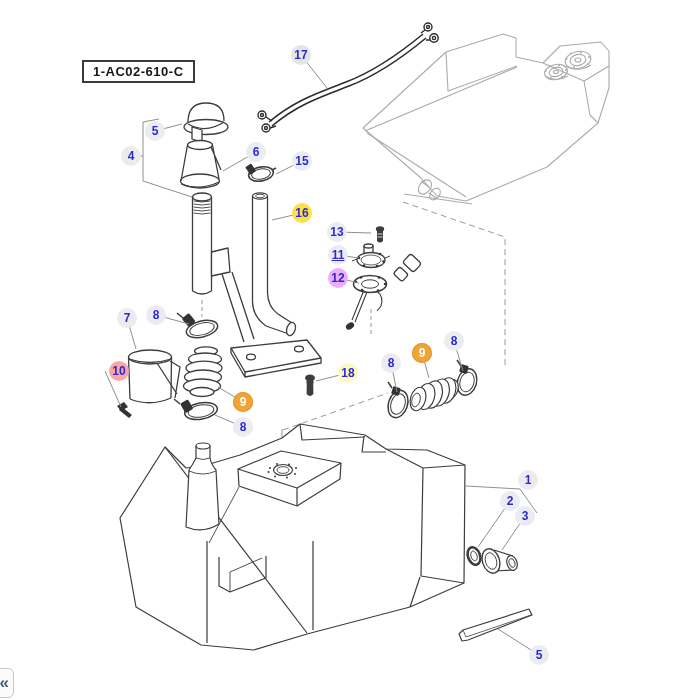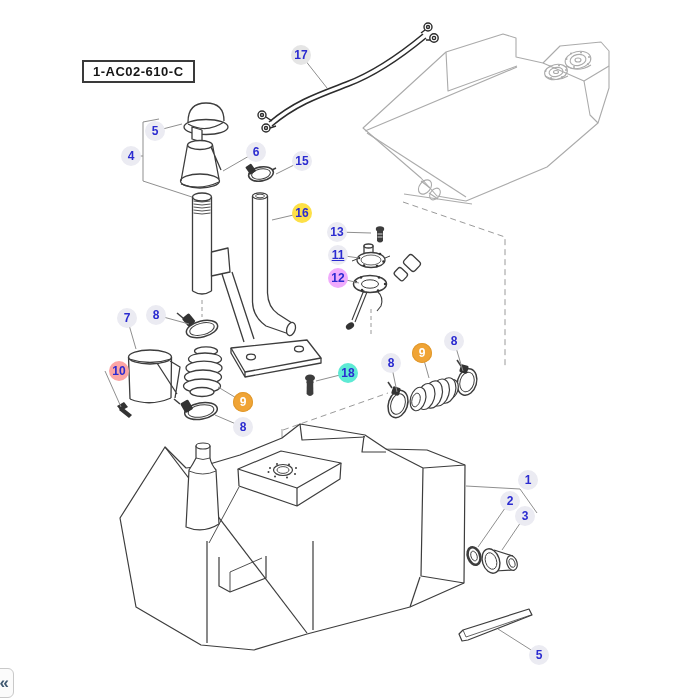--- a/index.html
+++ b/index.html
@@ -327,21 +327,21 @@
       <div class="callout" style="left: 292px; top: 151px; background: rgb(235, 235, 242); color: rgb(43, 43, 208);">15</div>
       <div class="callout" style="left: 292px; top: 203px; background: #fde047; color: rgb(43, 43, 208);">16</div>
       <div class="callout" style="left: 327px; top: 222px; background: rgb(235, 235, 242); color: rgb(43, 43, 208); text-align: center;">13</div>
       <div class="callout" style="left: 328px; top: 245px; background: rgb(235, 235, 242); color: rgb(43, 43, 208); text-decoration: underline;">11</div>
       <div class="callout" style="left: 328px; top: 268px; background: #f0abfc; color: rgb(43, 43, 208);">12</div>
       <div class="callout" style="left: 117px; top: 308px; background: rgb(235, 235, 242); color: rgb(43, 43, 208);">7</div>
       <div class="callout" style="left: 146px; top: 305px; background: rgb(235, 235, 242); color: rgb(43, 43, 208);">8</div>
       <div class="callout" style="left: 109px; top: 361px; background: #fca5a5; color: rgb(43, 43, 208);">10</div>
       <div class="callout hl" style="left: 233px; top: 392px; background: rgb(240, 164, 53); color: rgb(255, 255, 255);">9</div>
       <div class="callout" style="left: 233px; top: 417px; background: rgb(235, 235, 242); color: rgb(43, 43, 208);">8</div>
-      <div class="callout" style="left: 338px; top: 363px; background: #5eead4; color: rgb(43, 43, 208);">18</div>
+      <div class="callout" style="left: 338px; top: 363px; background: #fef9c3; color: rgb(43, 43, 208);">18</div>
       <div class="callout" style="left: 381px; top: 353px; background: rgb(235, 235, 242); color: rgb(43, 43, 208);">8</div>
       <div class="callout hl" style="left: 412px; top: 343px; background: rgb(240, 164, 53); color: rgb(255, 255, 255);">9</div>
       <div class="callout" style="left: 444px; top: 331px; background: rgb(235, 235, 242); color: rgb(43, 43, 208);">8</div>
       <div class="callout" style="left: 518px; top: 470px; background: rgb(235, 235, 242); color: rgb(43, 43, 208);">1</div>
       <div class="callout" style="left: 500px; top: 491px; background: rgb(235, 235, 242); color: rgb(43, 43, 208);">2</div>
       <div class="callout" style="left: 515px; top: 506px; background: rgb(235, 235, 242); color: rgb(43, 43, 208);">3</div>
       <div class="callout" style="left: 529px; top: 645px; background: rgb(235, 235, 242); color: rgb(43, 43, 208);">5</div>
     </div>
 
 <div id="code-box">1-AC02-610-C</div>

